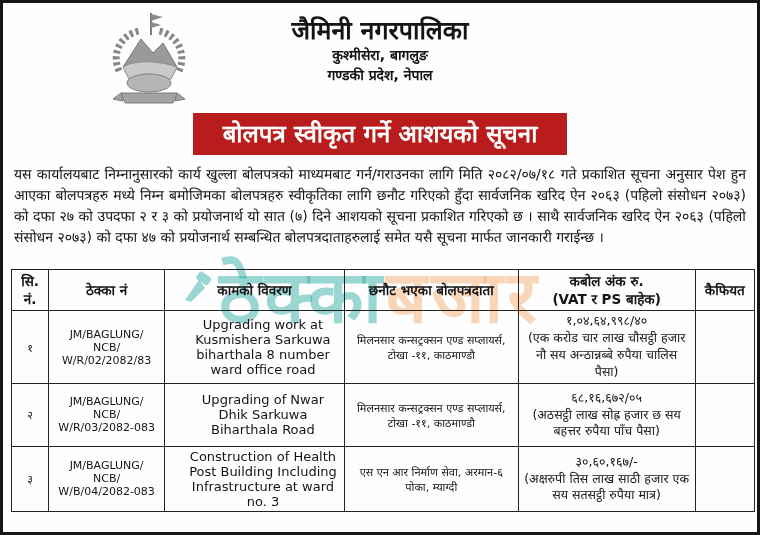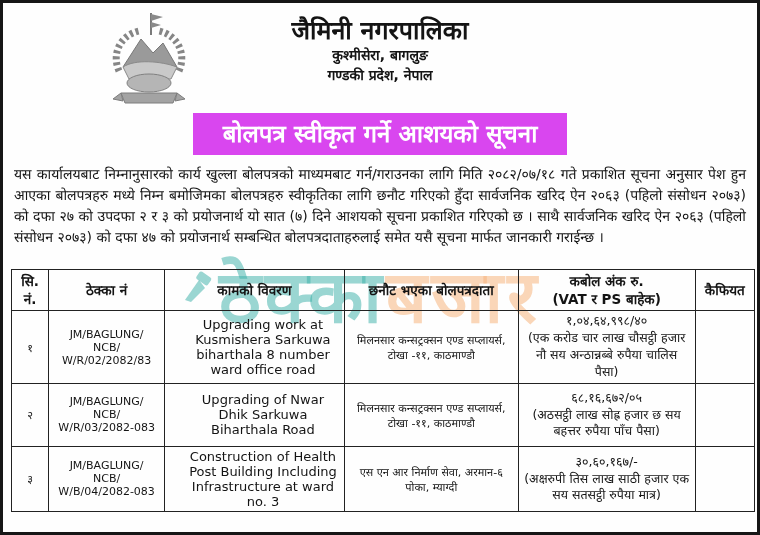--- a/index.html
+++ b/index.html
@@ -33,21 +33,21 @@
 
   
   .header { text-align:center; padding-top:12px; position:relative; }
   .emblem { position:absolute; left:98px; top:6px; width:96px; height:102px; }
   .title-muni   { font-size:25px; font-weight:bold; line-height:1.25; }
   .title-office { font-size:27px; font-weight:bold; line-height:1.25; }
   .addr { font-size:14px; font-weight:bold; line-height:1.4; }
   .banner {
     display:inline-block;
     margin-top:9px;
-    background:#d946ef; color:#ffffff;
+    background:#b91c1c; color:#ffffff;
     font-size:24px; font-weight:bold;
     padding:3px 30px 6px 30px;
   }
   .pub-date { font-size:13.5px; font-weight:bold; margin-top:7px; }
 
   
   .body-text {
     margin:9px 11px 16px 11px;
     font-size:14px; line-height:1.5;
     text-align:justify;

